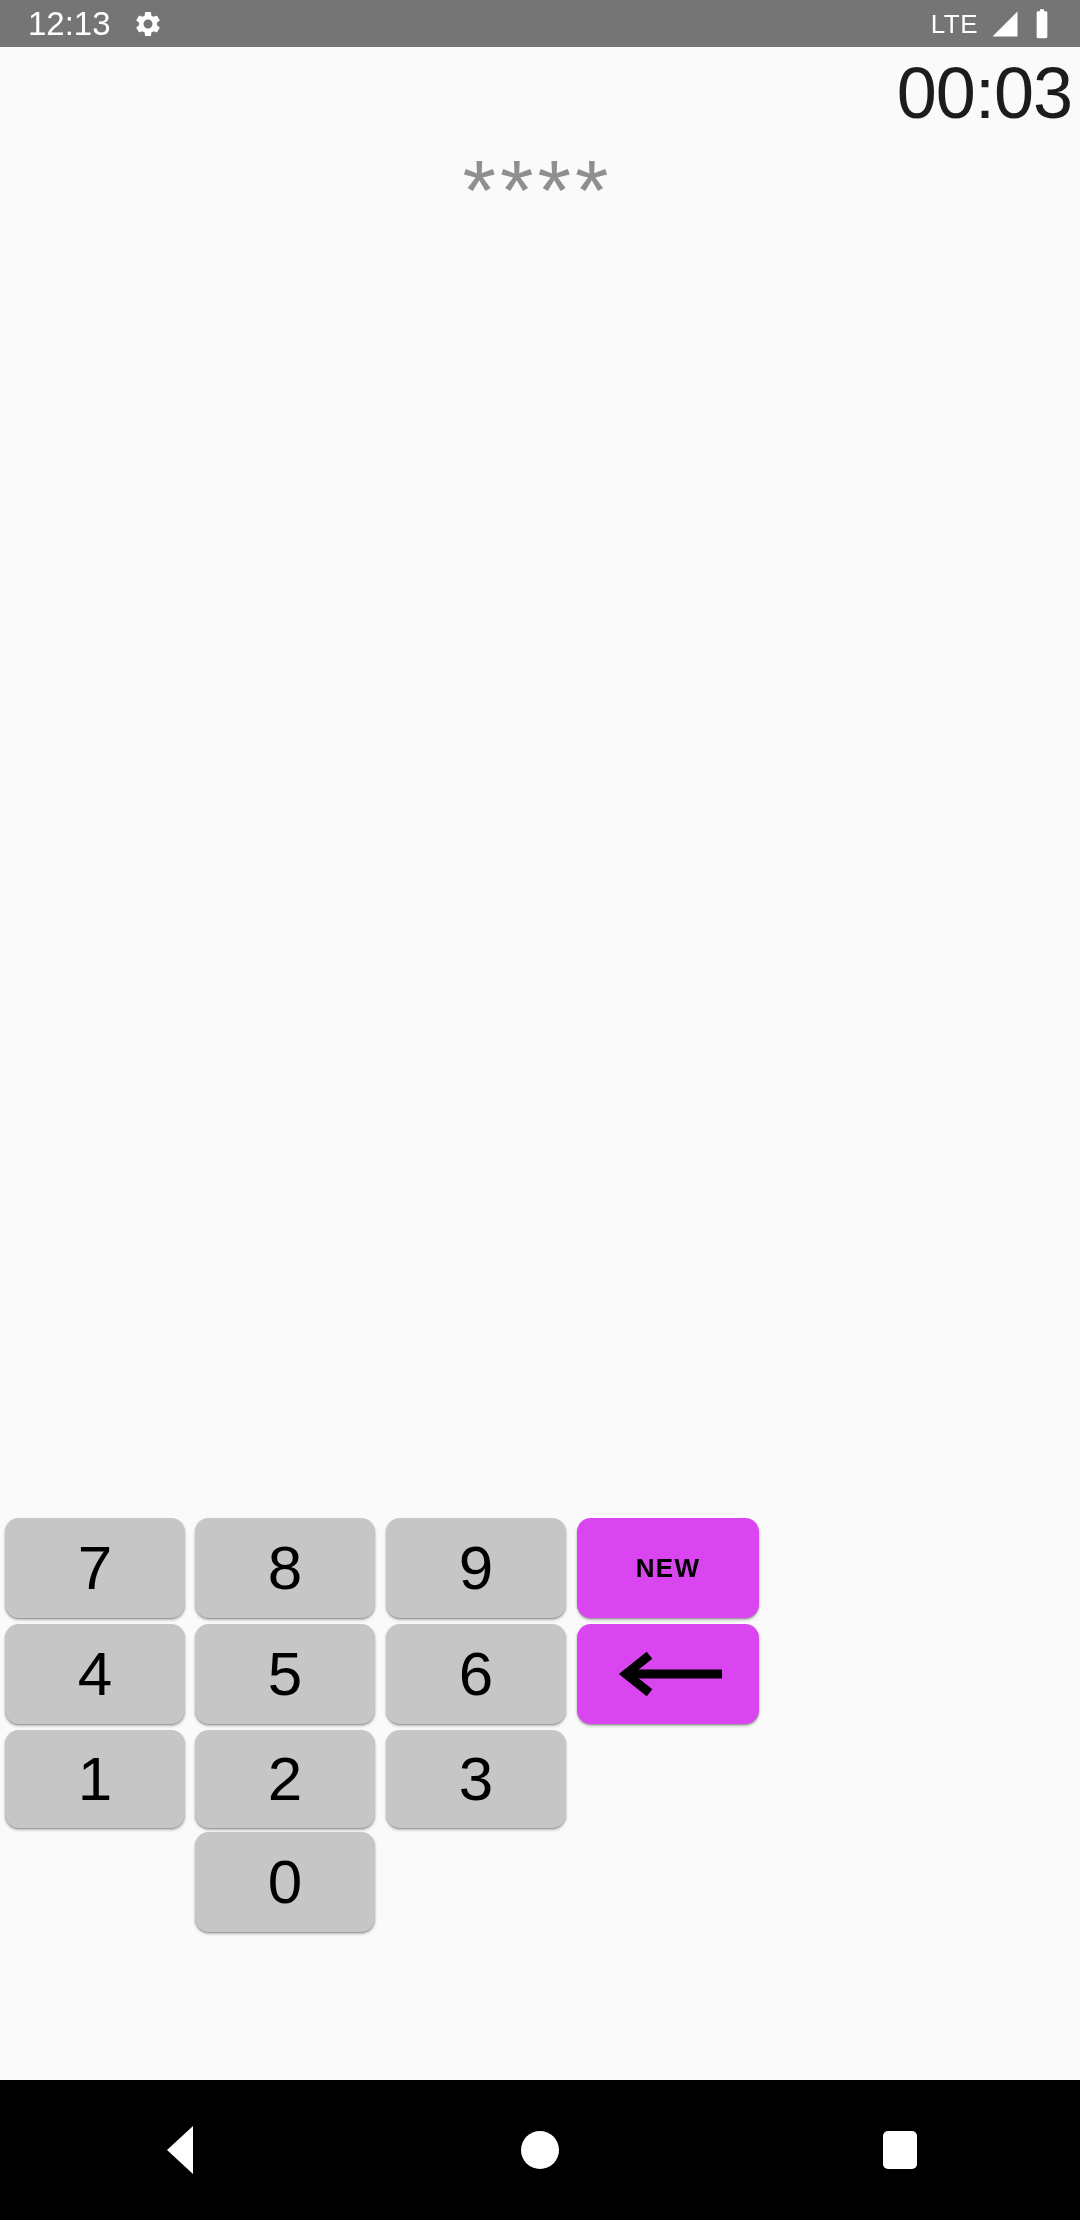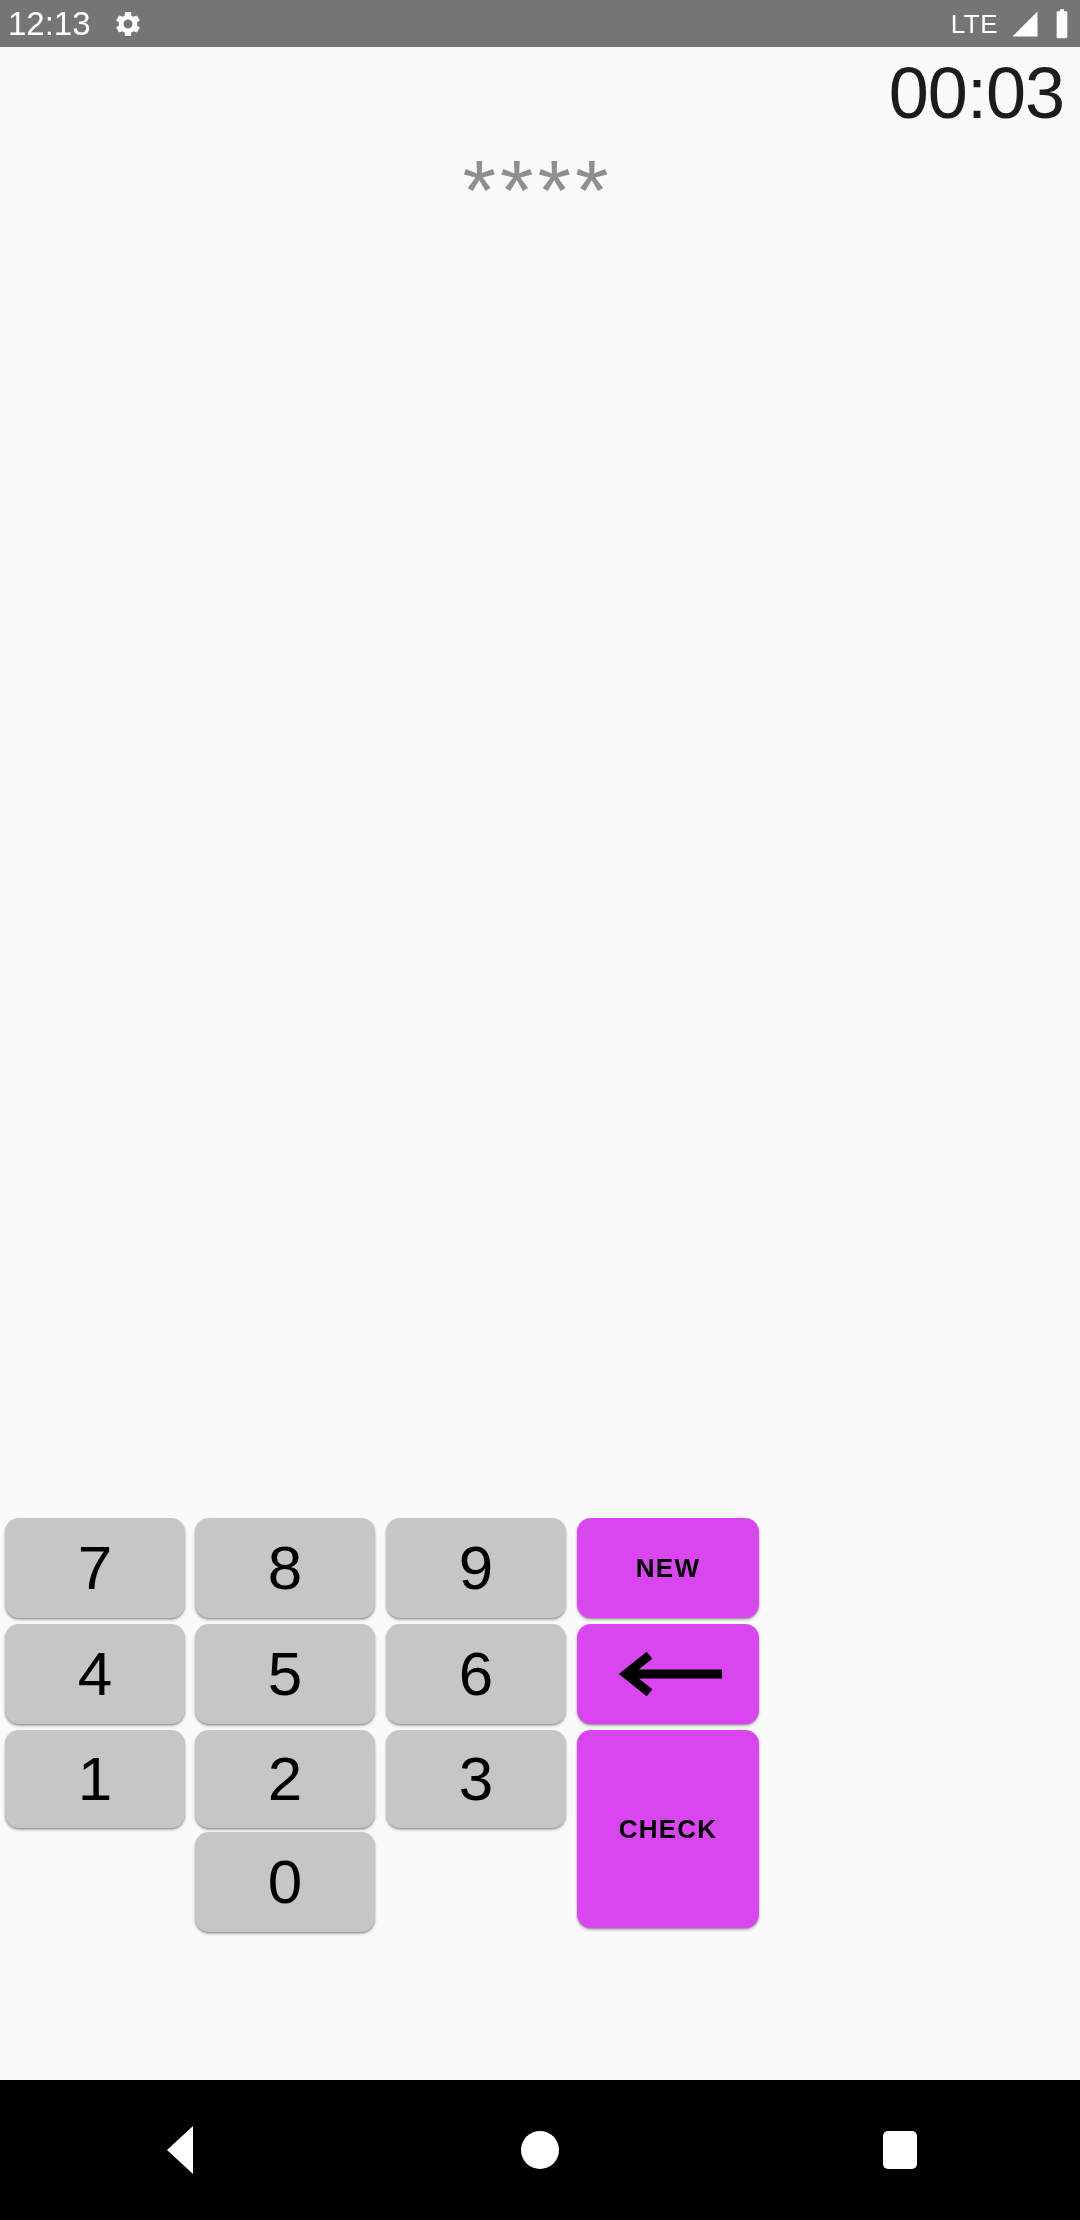--- a/index.html
+++ b/index.html
@@ -21,21 +21,21 @@
 
   
   #status-bar {
     position: absolute;
     left: 0; top: 0;
     width: 1080px;
     height: 47px;
     background: #757575;
     display: flex;
     align-items: center;
-    padding: 0 8px;
+    padding: 0 28px;
     color: #ffffff;
   }
   #status-clock {
     font-size: 33px;
     line-height: 47px;
     letter-spacing: 0px;
     font-weight: 400;
   }
   #status-left-icons {
     display: flex;
@@ -62,21 +62,21 @@
     position: absolute;
     right: 0px;
     top: 55px;
     width: 1080px;
     text-align: right;
     font-size: 72px;
     line-height: 76px;
     color: #1c1c1c;
     font-weight: 400;
     letter-spacing: -1px;
-    padding-right: 16px;
+    padding-right: 8px;
   }
 
   
   #guess-display {
     position: absolute;
     left: 0;
     top: 140px;
     width: 1075px;
     text-align: center;
     font-size: 86px;
@@ -234,21 +234,20 @@
         <svg class="arrow-svg" width="108" height="46" viewBox="0 0 108 46" fill="none" stroke="#000000" stroke-width="9" stroke-linecap="square" stroke-linejoin="miter">
           <line x1="104" y1="23" x2="16" y2="23"></line>
           <polyline points="32,7 12,23 32,39" fill="none"></polyline>
         </svg>
       </span>
     </button>
 
     <button class="key key-num col-0 row-2">1</button>
     <button class="key key-num col-1 row-2">2</button>
     <button class="key key-num col-2 row-2">3</button>
-    <button class="key key-action col-3 row-check">CHECK</button>
 
     <button class="key key-num col-1 row-3">0</button>
   </div>
 
   <div id="nav-bar">
     <button class="nav-btn">
       <span class="nav-back"></span>
     </button>
     <button class="nav-btn">
       <span class="nav-home"></span>

